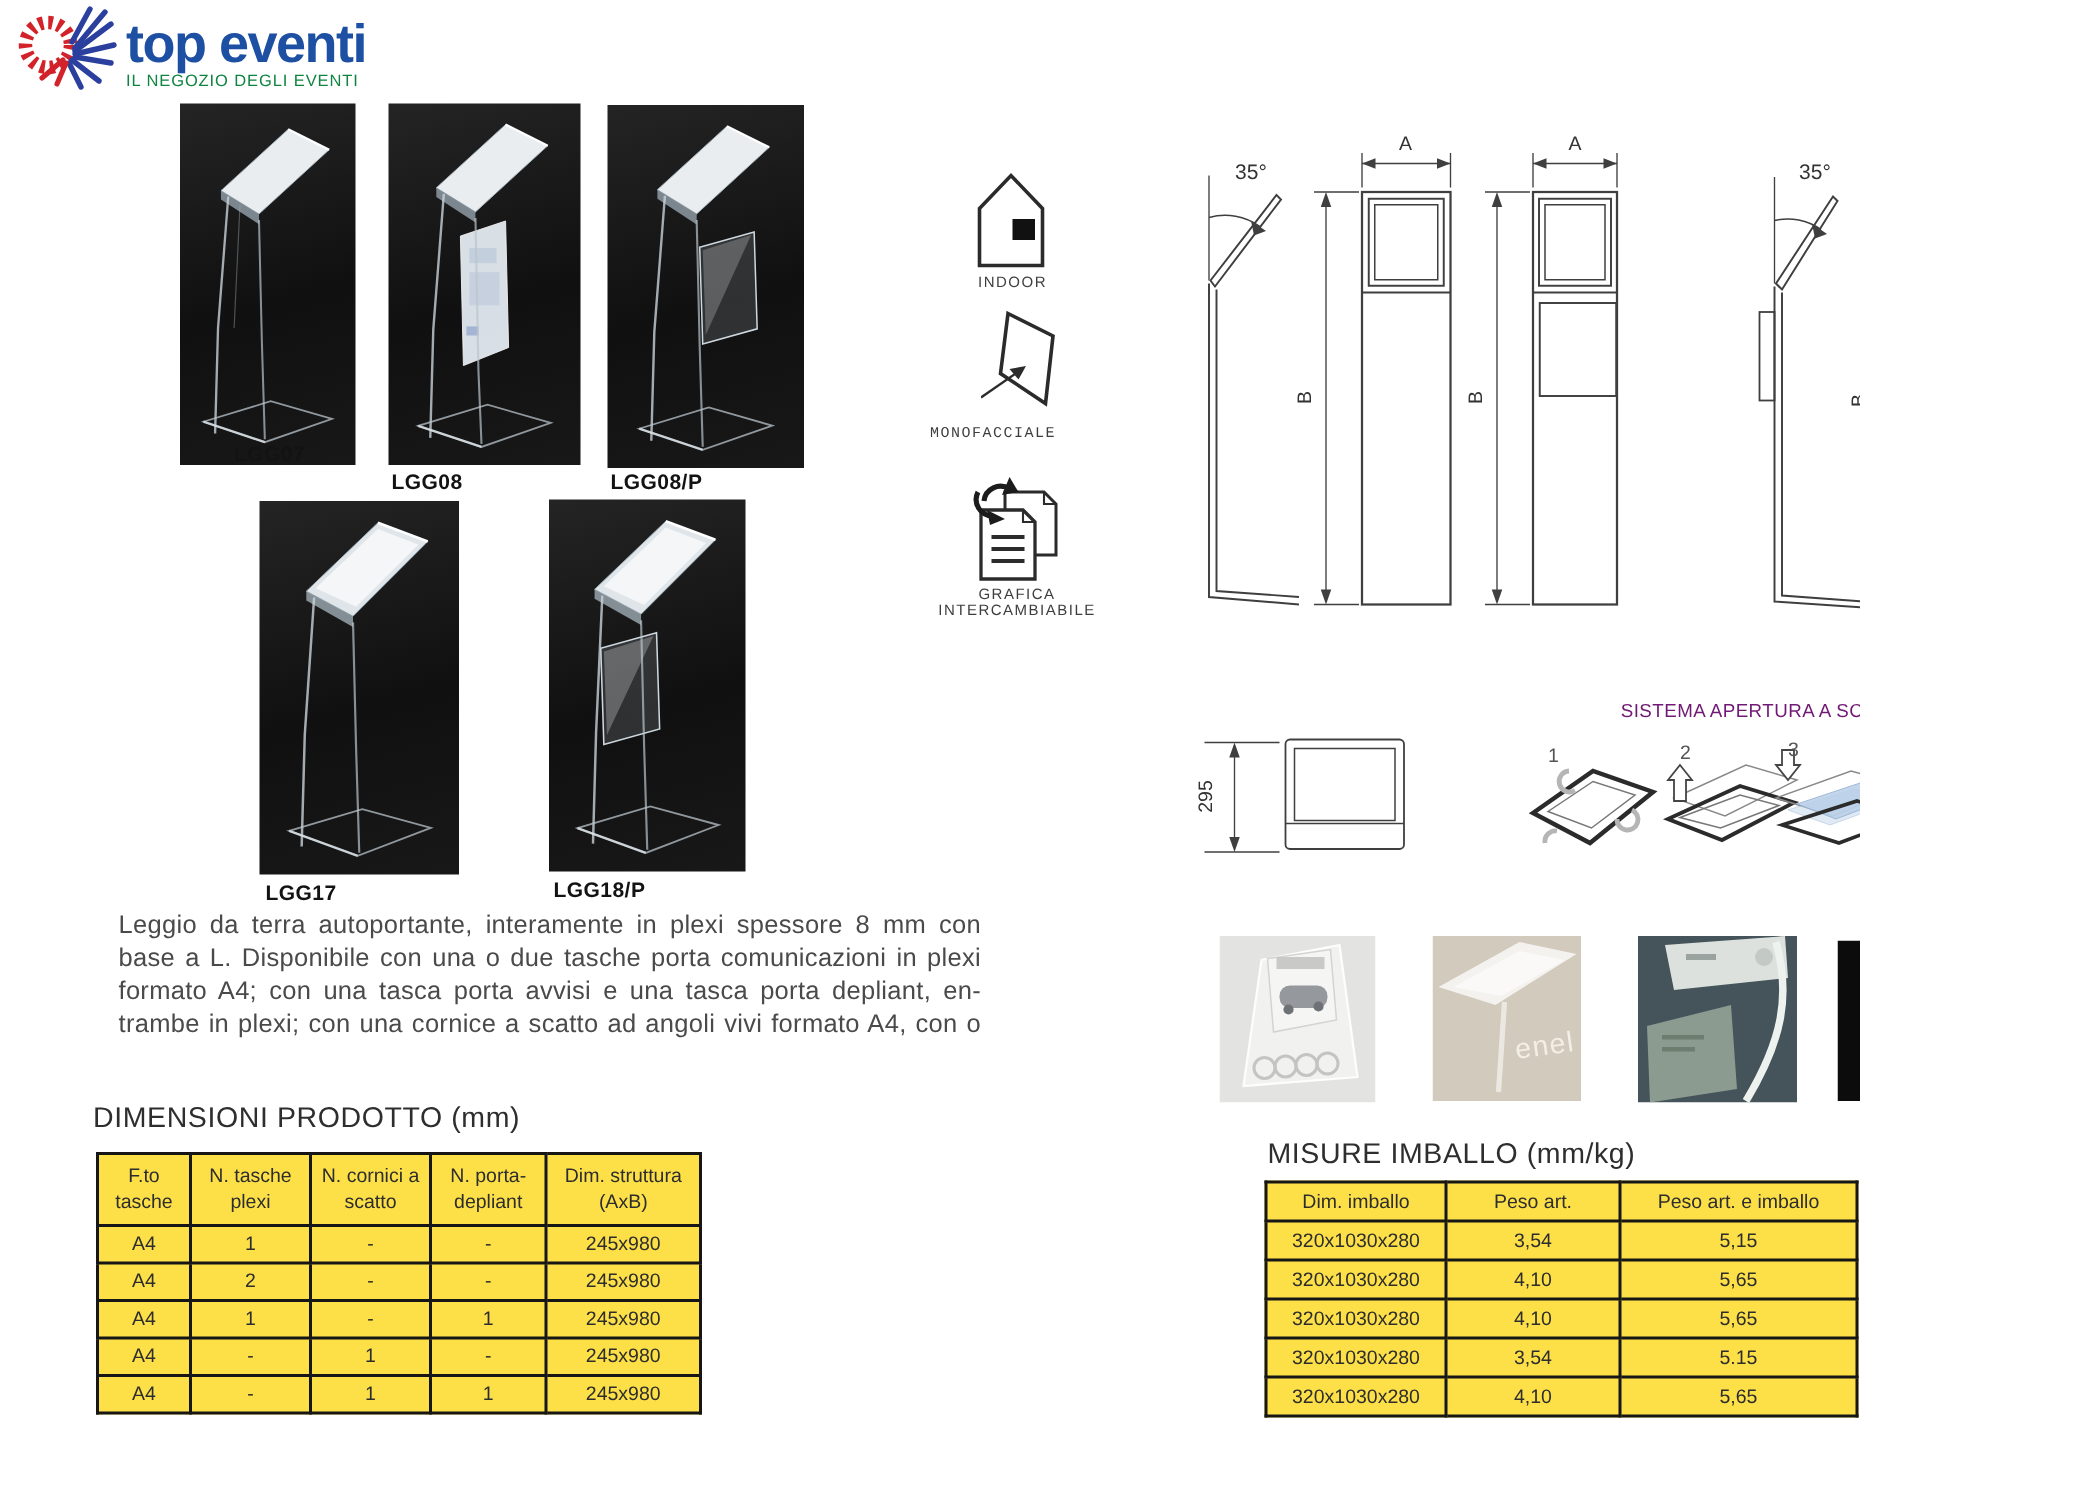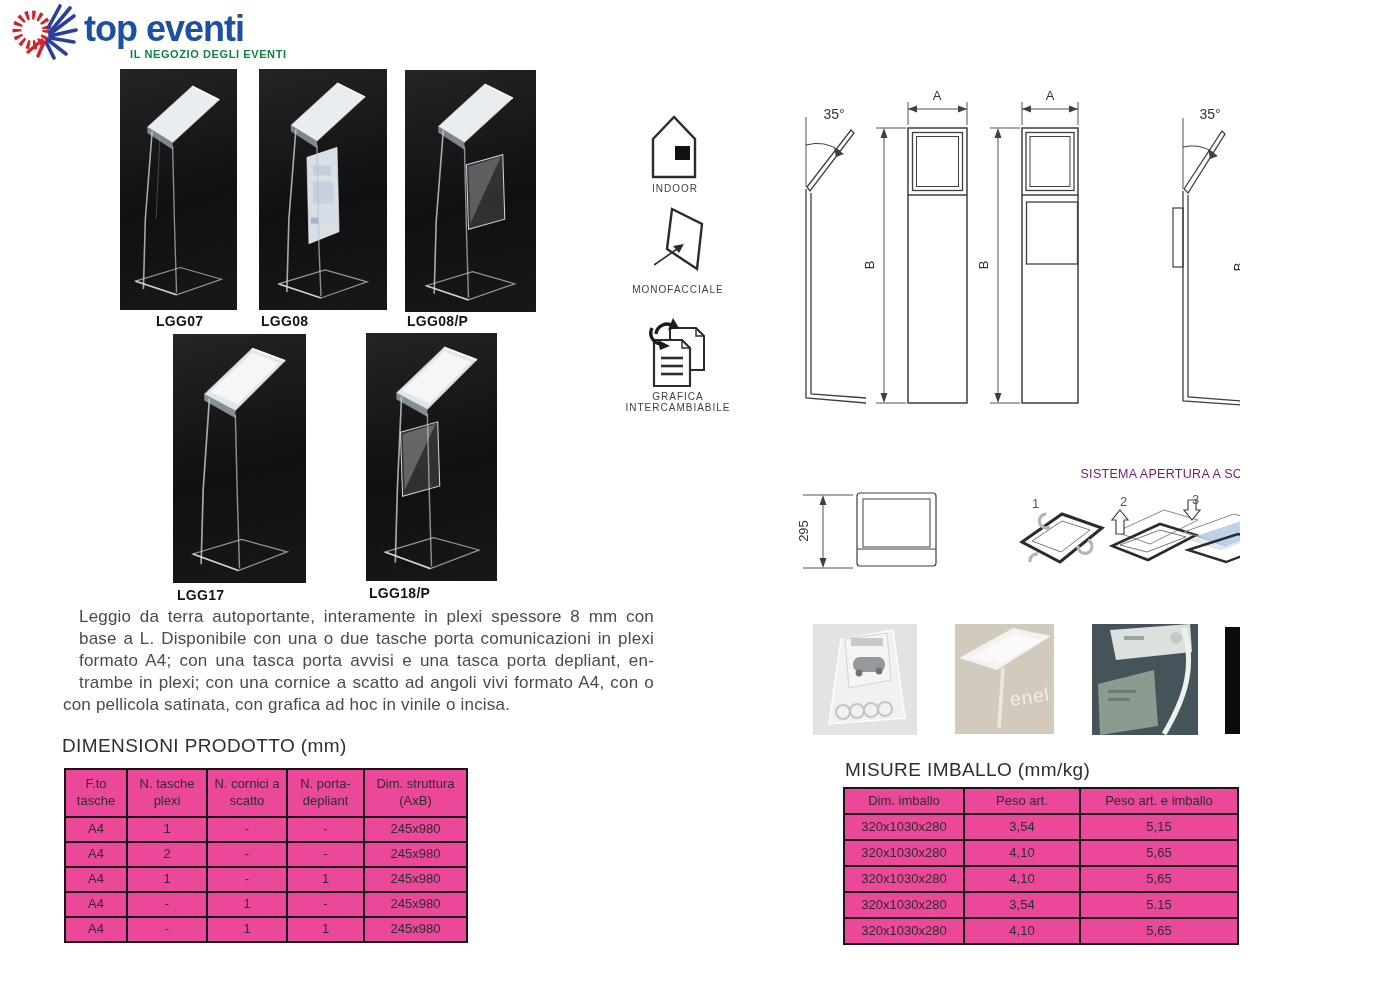--- a/index.html
+++ b/index.html
@@ -4,37 +4,37 @@
 <style>
   html,body{margin:0;padding:0;background:#fff;}
   .page{position:relative;width:1240px;height:991px;background:#fff;overflow:hidden;
         font-family:"Liberation Sans",sans-serif;color:#2d2d2d;}
   .abs{position:absolute;}
 
   
   .logo{left:8px;top:4px;display:flex;align-items:flex-start;}
   .logo-text{margin-left:6px;margin-top:8px;}
   .brand{font-size:36px;font-weight:bold;letter-spacing:-1px;line-height:34px;}
-  .tagline{font-size:11px;font-weight:bold;letter-spacing:.6px;margin-top:2px;margin-left:46px;}
+  .tagline{font-size:11px;font-weight:normal;letter-spacing:.6px;margin-top:2px;}
 
   
   .photo{background:linear-gradient(165deg,#242424 0%,#101010 55%,#181818 100%);}
   .product-label{font-weight:bold;font-size:14px;color:#131313;letter-spacing:.3px;}
 
   .icon-label{font-size:10px;color:#3e3e3e;letter-spacing:1px;text-align:center;line-height:11px;}
 
   
   .desc{width:591px;font-size:17px;line-height:22px;color:#4a4a4a;letter-spacing:.2px;}
   .desc .jl{text-align:justify;text-align-last:justify;margin-left:16px;}
   .desc .ll{text-align:left;}
 
   .section-title{font-size:19px;color:#2e2e2e;letter-spacing:.4px;white-space:nowrap;}
   .sistema-title{font-size:12.5px;color:#701a75;letter-spacing:.3px;text-align:center;white-space:nowrap;}
 
-  table.spec{border-collapse:collapse;background:#ec4899;table-layout:fixed;}
+  table.spec{border-collapse:collapse;background:#fde047;table-layout:fixed;}
   table.spec th,table.spec td{border:2px solid #161616;font-weight:normal;text-align:center;
        color:#2d2d2d;font-size:13px;line-height:1.3;padding:2px 1px;overflow:hidden;}
   .dim-table{width:402px;}
   .dim-table th{height:42px;}
   .dim-table td{height:19px;margin-left:37px;}
   .mis-table{width:394px;}
   .mis-table th{height:20px;}
   .mis-table td{height:20px;}
 
   svg text{font-family:"Liberation Sans",sans-serif;}
@@ -72,21 +72,21 @@
       <polygon points="28,56 74,14 102,28 54,72" fill="#e9edf0" stroke="#9fb0ba" stroke-width=".6"></polygon>
       <line x1="74" y1="14" x2="102" y2="28" stroke="#ffffff" stroke-width="1.5"></line>
       <polygon points="28,56 54,72 54,79 28,62" fill="#8e9aa4" opacity=".85"></polygon>
       <path d="M33,60 L26,150 L24,222" stroke="#c8d2d8" stroke-width="1.6" fill="none" opacity=".8"></path>
       <path d="M54,76 L56,160 L58,226" stroke="#b9c4cc" stroke-width="1.4" fill="none" opacity=".7"></path>
       <path d="M41,66 L37,150" stroke="#aab4bb" stroke-width=".8" fill="none" opacity=".4"></path>
       <polygon points="16,214 58,228 104,212 62,200" fill="none" stroke="#b9c4cc" stroke-width="1.2" opacity=".75"></polygon>
       <line x1="16" y1="214" x2="58" y2="228" stroke="#dde4e8" stroke-width="1.6" opacity=".8"></line>
     </svg>
   </figure>
-  <div class="abs product-label" style="left:124px;top:313px;margin-left:32px;">LGG07</div>
+  <div class="abs product-label" style="left:124px;top:294px;margin-left:32px;">LGG07</div>
 
   <figure class="abs photo" style="left:259px;top:69px;width:128px;height:241px;margin:0;">
     <svg width="128" height="241" viewBox="0 0 120 240">
       <polygon points="28,56 74,14 102,28 54,72" fill="#e9edf0" stroke="#9fb0ba" stroke-width=".6"></polygon>
       <line x1="74" y1="14" x2="102" y2="28" stroke="#ffffff" stroke-width="1.5"></line>
       <polygon points="28,56 54,72 54,79 28,62" fill="#8e9aa4" opacity=".85"></polygon>
       <polygon points="44,88 74,78 76,162 46,174" fill="#e3eaf1" opacity=".95" stroke="#ffffff" stroke-width=".6"></polygon>
       <rect x="50" y="96" width="18" height="10" fill="#9db1cd" opacity=".35"></rect>
       <rect x="50" y="112" width="20" height="22" fill="#9db1cd" opacity=".3"></rect>
       <rect x="48" y="148" width="8" height="6" fill="#6e8cc0" opacity=".5"></rect>
@@ -147,21 +147,21 @@
     <path d="M5 28 L26 6 L47 28 L47 66 L5 66 Z" fill="none" stroke="#2b2b2b" stroke-width="2.4"></path>
     <rect x="27" y="35" width="15" height="14" fill="#111"></rect>
   </svg>
   <div class="abs icon-label" style="left:640px;top:183px;width:70px;">INDOOR</div>
 
   <svg class="abs" style="left:654px;top:207px;" width="52" height="74" viewBox="0 0 52 74">
     <polygon points="18,2 48,17 43,62 13,42" fill="#fff" stroke="#2b2b2b" stroke-width="2.4"></polygon>
     <line x1="0" y1="58" x2="26" y2="40" stroke="#2b2b2b" stroke-width="1.6"></line>
     <polygon points="30,37 19,39 25,46" fill="#2b2b2b"></polygon>
   </svg>
-  <div class="abs icon-label" style="left:628px;top:284px;width:100px;">MONOFACCIALE</div>
+  <div class="abs icon-label" style="left:612px;top:284px;width:100px;font-family:Liberation Mono, monospace;">MONOFACCIALE</div>
 
   <svg class="abs" style="left:644px;top:314px;" width="68" height="76" viewBox="0 0 68 76">
     <path d="M26,14 H52 L60,22 V56 H26 Z" fill="#fff" stroke="#2b2b2b" stroke-width="2"></path>
     <path d="M52,14 L52,22 L60,22" fill="none" stroke="#2b2b2b" stroke-width="1.4"></path>
     <path d="M10,26 H38 L46,34 V72 H10 Z" fill="#fff" stroke="#2b2b2b" stroke-width="2.2"></path>
     <path d="M38,26 L38,34 L46,34" fill="none" stroke="#2b2b2b" stroke-width="1.4"></path>
     <line x1="17" y1="44" x2="39" y2="44" stroke="#2b2b2b" stroke-width="2.6"></line>
     <line x1="17" y1="52" x2="39" y2="52" stroke="#2b2b2b" stroke-width="2.6"></line>
     <line x1="17" y1="60" x2="39" y2="60" stroke="#2b2b2b" stroke-width="2.6"></line>
     <path d="M12,20 A11,11 0 0 1 29,12" fill="none" stroke="#1c1c1c" stroke-width="3.4"></path>
@@ -304,21 +304,20 @@
     <text x="108" y="18" font-size="13" fill="#555">2</text>
     <text x="180" y="16" font-size="13" fill="#555">3</text>
     <text x="266" y="16" font-size="13" fill="#555">4</text>
   </svg>
 
   <div class="abs desc" style="left:63px;top:606px;">
     <div class="jl">Leggio da terra autoportante, interamente in plexi spessore 8 mm con</div>
     <div class="jl">base a L. Disponibile con una o due tasche porta comunicazioni in plexi</div>
     <div class="jl">formato A4; con una tasca porta avvisi e una tasca porta depliant, en-</div>
     <div class="jl">trambe in plexi; con una cornice a scatto ad angoli vivi formato A4, con o</div>
-    <div class="ll">con pellicola satinata, con grafica ad hoc in vinile o incisa.</div>
   </div>
 
   <figure class="abs" style="left:813px;top:624px;width:104px;height:111px;margin:0;">
     <svg width="104" height="111" viewBox="0 0 104 111">
       <rect width="104" height="111" fill="#e3e3e1"></rect>
       <polygon points="16,100 28,16 80,6 92,94" fill="rgba(255,255,255,0.5)" stroke="#fdfdfc" stroke-width="1.5"></polygon>
       <polygon points="32,15 74,9 78,56 36,64" fill="#f5f5f3" stroke="#d3d3d1" stroke-width="1"></polygon>
       <rect x="38" y="14" width="32" height="8" fill="#c9c9c7"></rect>
       <rect x="40" y="33" width="32" height="15" rx="7" fill="#95989c"></rect>
       <circle cx="46" cy="49" r="3.4" fill="#6e7276"></circle>

